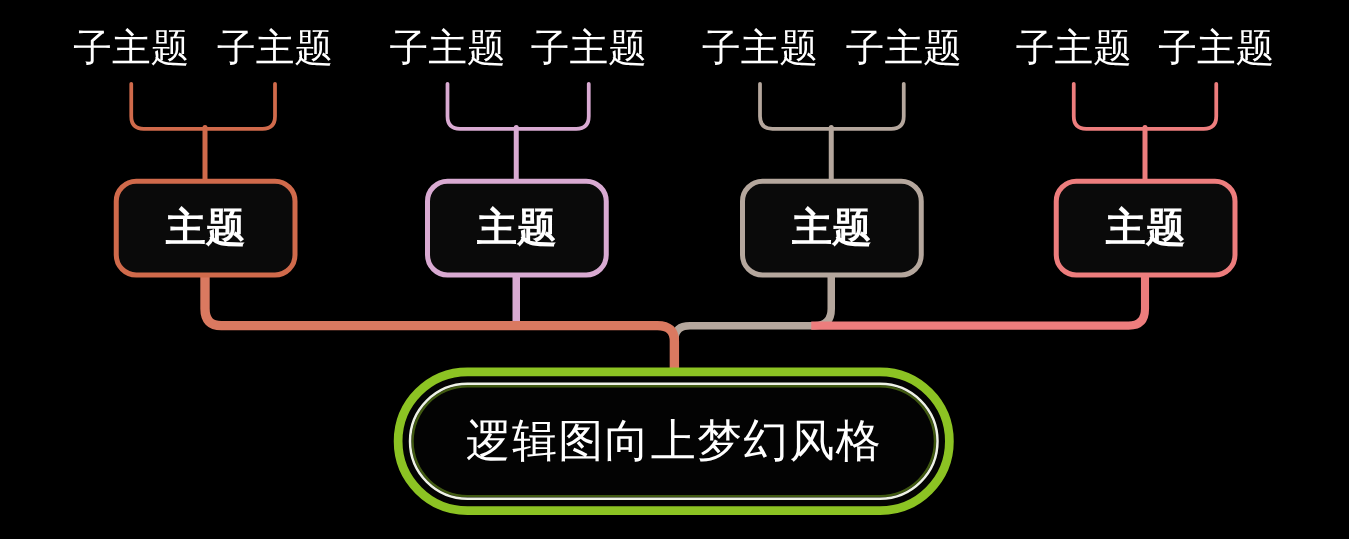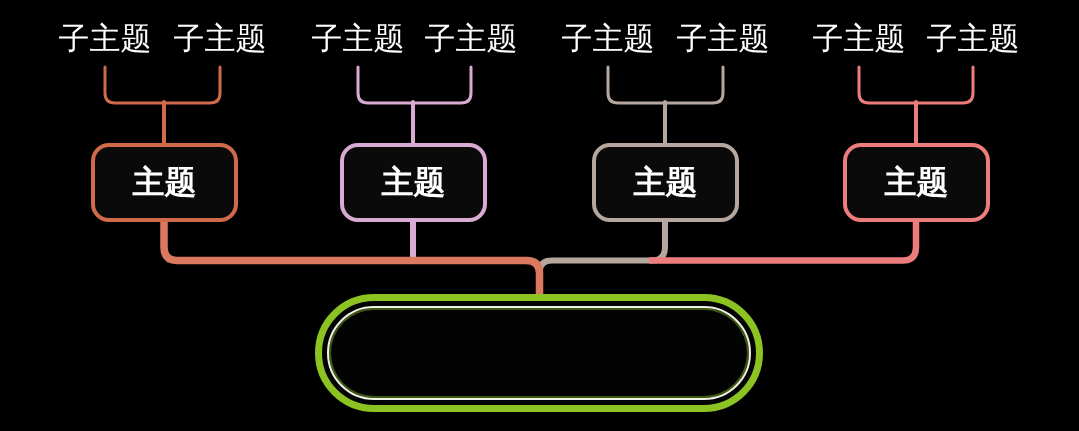--- a/index.html
+++ b/index.html
@@ -82,15 +82,16 @@
   </div>
   <div class="topic g3">
     <span>主题</span>
   </div>
   <div class="topic g4">
     <span>主题</span>
   </div>
 
   <div class="root">
     <div class="root-ring"></div>
+    <span class="root-label">逻辑图向上梦幻风格</span>
   </div>
 
 </div>
 
 </body></html>

